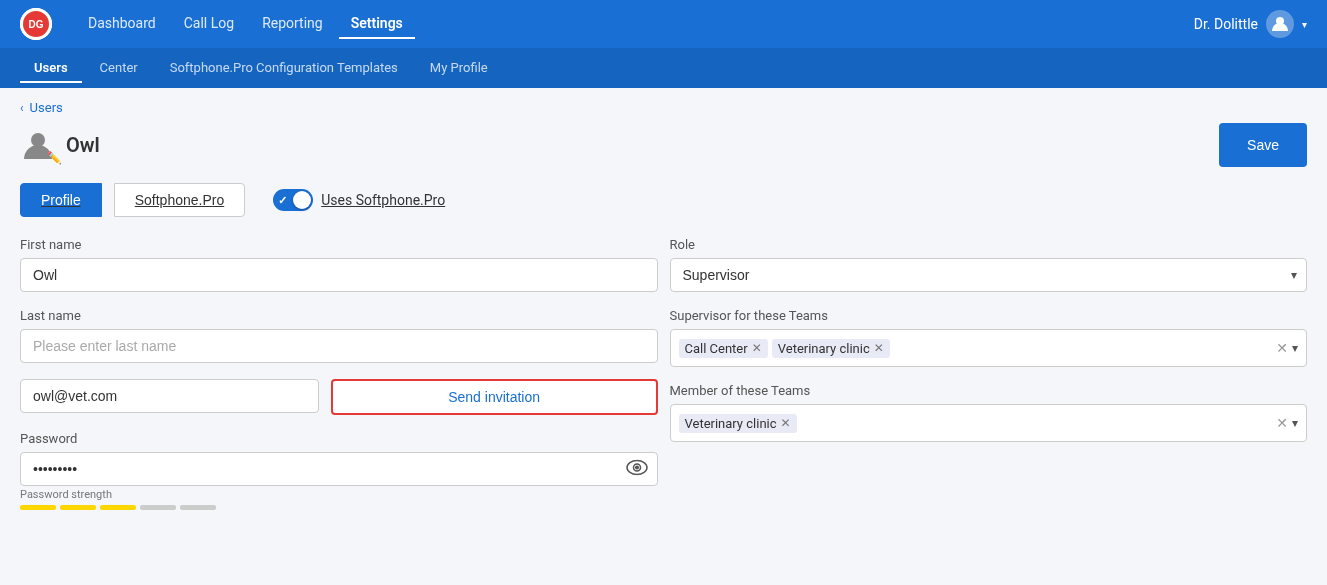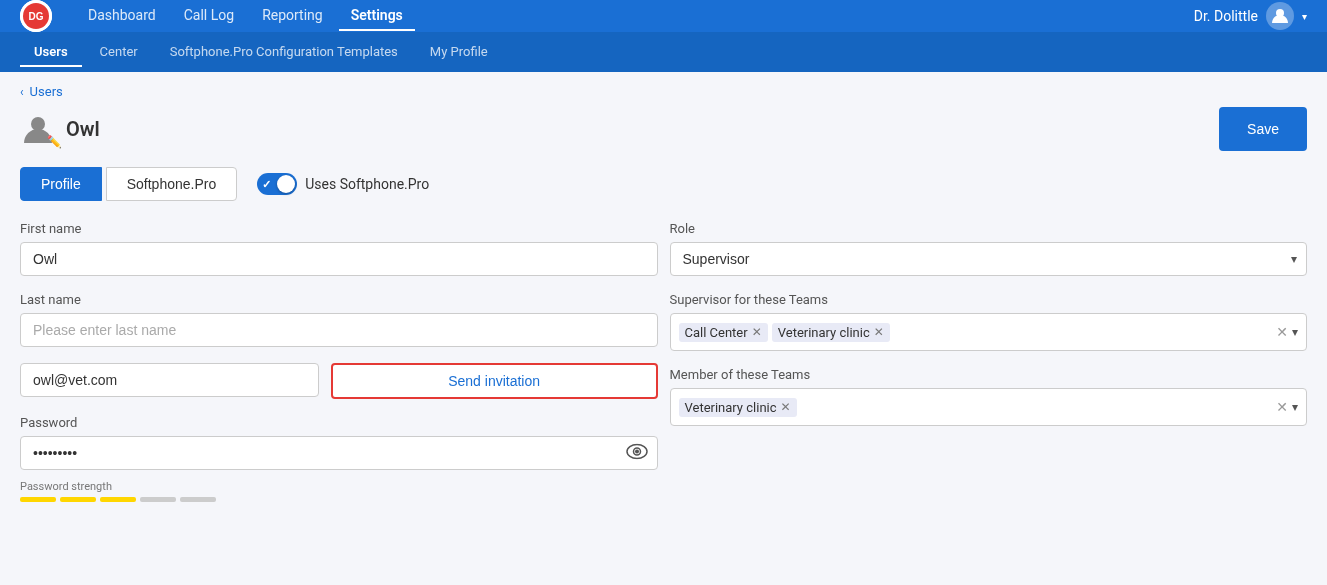--- a/index.html
+++ b/index.html
@@ -4,21 +4,21 @@
   <style>
     * { box-sizing: border-box; margin: 0; padding: 0; }
     body { font-family: -apple-system, BlinkMacSystemFont, 'Segoe UI', Roboto, sans-serif; font-size: 14px; background: #f5f6fa; color: #333; }
 
     
     .top-nav {
       background: #1a6fd4;
       display: flex;
       align-items: center;
       padding: 13px 20px;
-      height: 32px;
+      height: 48px;
       justify-content: space-between;
     }
     .top-nav-left { display: flex; align-items: center; gap: 8px; }
     .logo {
       width: 32px; height: 32px;
       background: white;
       border-radius: 50%;
       display: flex; align-items: center; justify-content: center;
       font-weight: bold; font-size: 11px; color: #e53935;
       flex-shrink: 0;
@@ -101,22 +101,23 @@
     .user-name { font-size: 20px; font-weight: 600; color: #333; }
     .save-btn {
       background: #1a6fd4; color: white;
       border: none; border-radius: 4px;
       padding: 14px 28px; font-size: 14px; font-weight: 500;
       cursor: pointer;
     }
 
     
     .tabs-row {
-      display: flex; align-items: center; gap: 4px;
+      display: flex; align-items: center; gap: 12px;
       margin-bottom: 8px;
+      text-decoration: underline;
     }
     .tab-btn {
       padding: 8px 20px;
       border: 1px solid #ccc;
       background: white;
       cursor: pointer;
       font-size: 14px;
       color: #333;
     }
     .tab-btn.active {
@@ -197,21 +198,21 @@
     
     .password-row { position: relative; }
     .password-row .form-input { padding-right: 40px; }
     .eye-icon {
       position: absolute; right: 10px; top: 50%;
       transform: translateY(-50%);
       cursor: pointer; color: #555; font-size: 18px;
     }
 
     
-    .password-strength-wrap { margin-top: 10px; }
+    .password-strength-wrap { margin-top: 2px; }
     .strength-label { font-size: 11px; color: #777; margin-bottom: 4px; }
     .strength-bars { display: flex; gap: 4px; }
     .strength-bar {
       height: 5px; width: 36px; border-radius: 2px;
     }
     .bar-yellow { background: #ffd600; }
     .bar-gray { background: #ccc; }
 
     
     .select-wrap { position: relative; }

